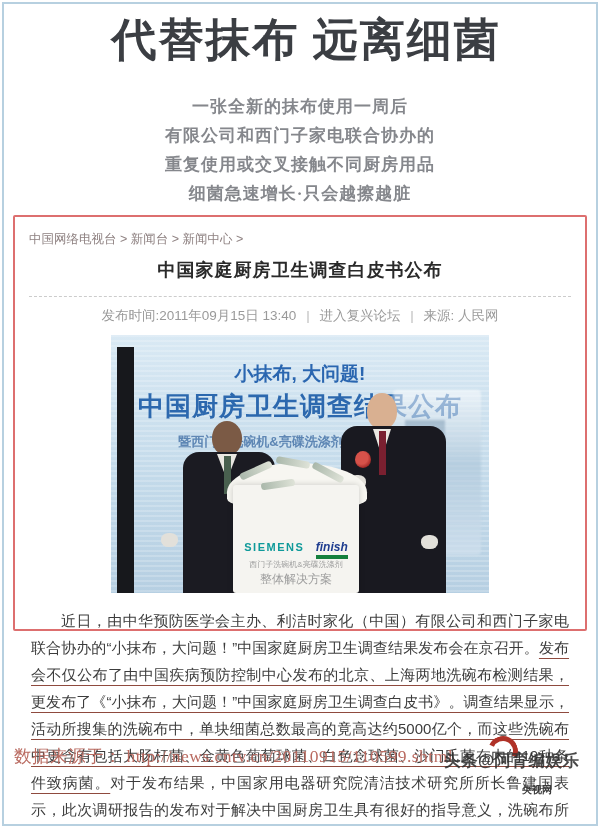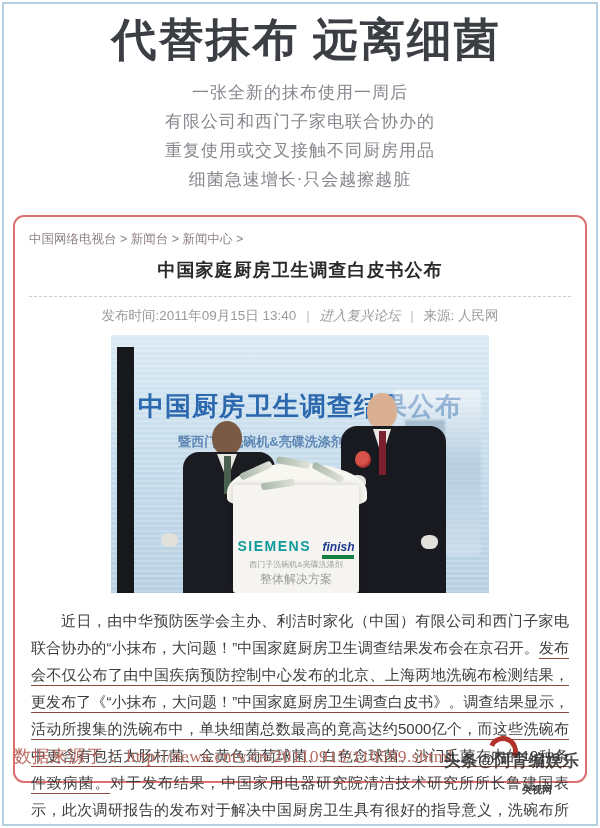--- a/index.html
+++ b/index.html
@@ -6,38 +6,38 @@
   body { width:600px; height:828px; background:#f6f6f6; font-family:"Liberation Sans", sans-serif; }
   .page { position:relative; width:600px; height:828px; background:#ffffff; overflow:hidden; }
   .frame { position:absolute; inset:2px; border:2px solid #b7d0e0; pointer-events:none; z-index:50; }
 
   
   .main-title {
     margin-top:10px; text-align:center;
     font-family:"Liberation Serif","DejaVu Serif",serif;
     font-size:45px; font-weight:bold; color:#3b3e43; letter-spacing:2px;margin-left:12px;
   }
-  .subtitle { margin-top:8px; text-align:center; }
+  .subtitle { margin-top:22px; text-align:center;font-weight:bold; }
   .subtitle div {
     font-family:"Liberation Serif","DejaVu Serif",serif;
     font-size:17px; color:#85878c; line-height:29px; letter-spacing:1px;
   }
 
   
   .card {
-    position:absolute; left:13px; top:215px; width:574px; height:568px;
-    border:2px solid #dd6f6f; border-radius:11px; background:#fff;
+    position:absolute; left:13px; top:215px; width:574px; height:416px;
+    border:2px solid #dd6f6f; border-radius:2px; background:#fff;
     padding:10px 12px;
   }
   .breadcrumb { font-size:12.5px; color:#8e8181; margin:4px 2px 10px; }
   .article-title { text-align:center; font-size:18px; font-weight:bold; color:#2a2a2a; margin:2px 0 14px; letter-spacing:1px; }
   .divider { border-top:1px dashed #cccccc; margin:0 2px 10px; }
   .meta { text-align:center; font-size:13.5px; color:#9a9a9a; margin-bottom:4px; }
   .meta .sep { margin:0 6px; color:#bbb; }
-  .meta .link { color:#9a9a9a; cursor:pointer;font-style:italic; }
+  .meta .link { color:#9a9a9a; cursor:pointer; }
 
   
   .photo {
     position:relative; width:378px; height:258px; margin:10px auto 14px;
     background:linear-gradient(180deg,#d9e9f4 0%,#c3daea 55%,#b6cfe2 100%);
     overflow:hidden;
   }
   .photo::before {
     content:''; position:absolute; inset:0; z-index:1;
     background:repeating-linear-gradient(180deg, rgba(255,255,255,.20) 0 2px, rgba(0,0,0,0) 2px 5px);
@@ -59,21 +59,21 @@
   .tie { position:absolute; }
   .glove { position:absolute; width:17px; height:14px; background:#e2e0da; border-radius:45%; z-index:6; }
   .corsage { position:absolute; width:16px; height:17px; background:radial-gradient(circle at 40% 40%, #d6524a 0 45%, #a82d2a 70%, #8e2523 100%); border-radius:50%; z-index:6; }
 
   .whitebox { position:absolute; left:122px; top:150px; width:126px; height:108px;
     background:#f5f4f0; border-radius:3px; box-shadow:0 0 6px rgba(0,0,0,.18); z-index:5; }
   .cloth { position:absolute; left:116px; top:128px; width:140px; height:46px;
     background:#f7f6f1; border-radius:55% 55% 35% 35% / 70% 70% 25% 25%; z-index:5; }
   .ribbon { position:absolute; width:34px; height:7px; background:linear-gradient(90deg,#a9b7aa,#dfe3d8); border-radius:3px; z-index:6; }
   .brands { position:absolute; left:0; right:0; top:52px; text-align:center; white-space:nowrap; z-index:7; }
-  .brand-siemens { font-size:14px; font-weight:bold; letter-spacing:1.5px; color:#0f9a9a; }
+  .brand-siemens { font-size:11px; font-weight:bold; letter-spacing:1.5px; color:#0f9a9a; }
   .brand-finish { font-size:12px; font-weight:bold; font-style:italic; color:#1e3c8f; margin-left:7px; border-bottom:4px solid #15803d; padding-bottom:1px; }
   .box-cap1 { position:absolute; left:0; right:0; top:74px; text-align:center; font-size:8px; color:#9d9d9d; z-index:7; }
   .box-cap2 { position:absolute; left:0; right:0; top:86px; text-align:center; font-size:12px; color:#9d9d9d; z-index:7; }
 
   
   .body-text {
     margin:0 4px; font-size:15px; line-height:27px; color:#3c3c3c;
     text-align:justify; text-indent:2em;
   }
   .ul {
@@ -115,20 +115,21 @@
     <div class="divider"></div>
     <div class="meta">
       <span>发布时间:2011年09月15日 13:40</span>
       <span class="sep">|</span>
       <span class="link">进入复兴论坛</span>
       <span class="sep">|</span>
       <span>来源: 人民网</span>
     </div>
 
     <div class="photo">
+      <div class="banner-l1">小抹布, 大问题!</div>
       <div class="banner-l2">中国厨房卫生调查结果公布</div>
       <div class="banner-l3">暨西门子洗碗机&amp;亮碟洗涤剂整体解决方案</div>
       <div class="bg-structure"></div>
       <div class="dark-bar"></div>
 
       <div class="man">
         <div class="head" style="left:101px;top:86px;width:30px;height:34px;background:#7b5a45;"></div>
         <div class="torso" style="left:72px;top:117px;width:92px;height:141px;background:#1b1b22;"></div>
         <div class="shirt" style="left:106px;top:119px;width:20px;height:26px;"></div>
         <div class="tie" style="left:113px;top:121px;width:7px;height:38px;background:#49604f;"></div>

